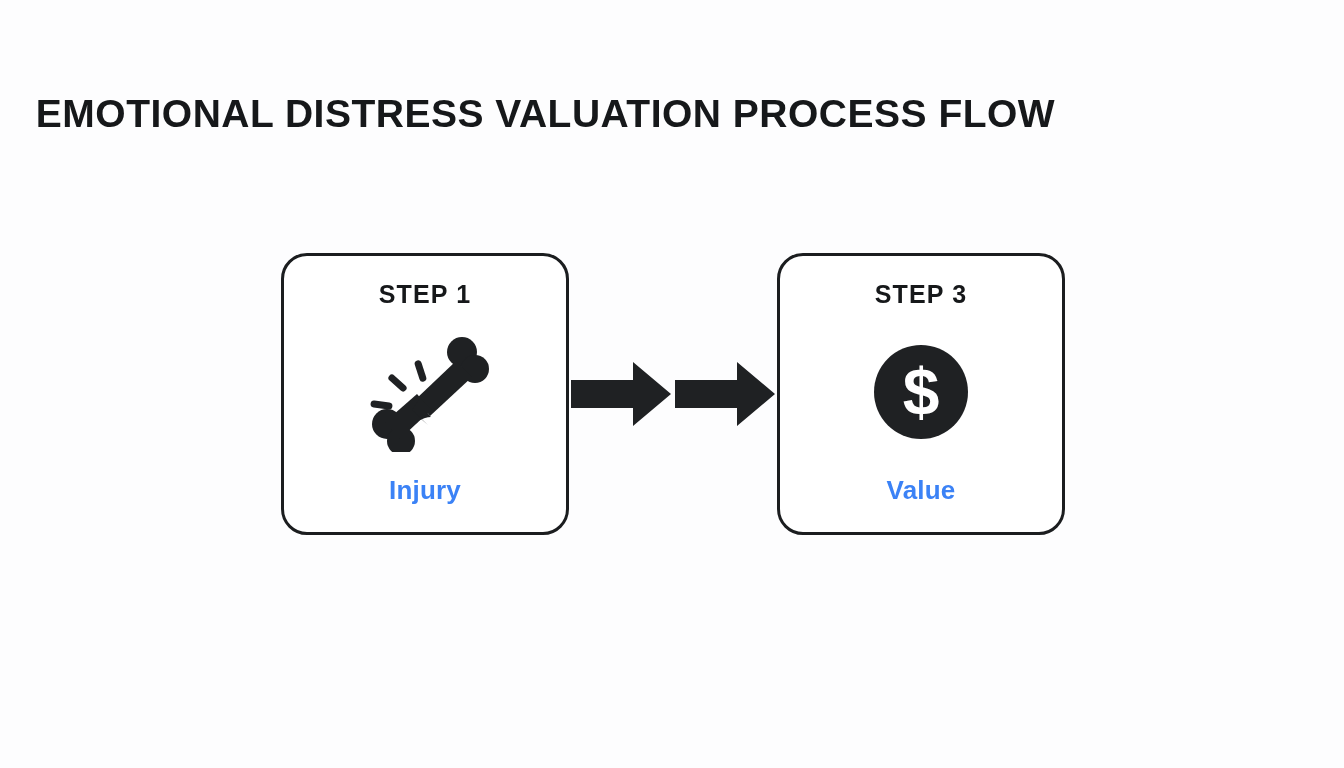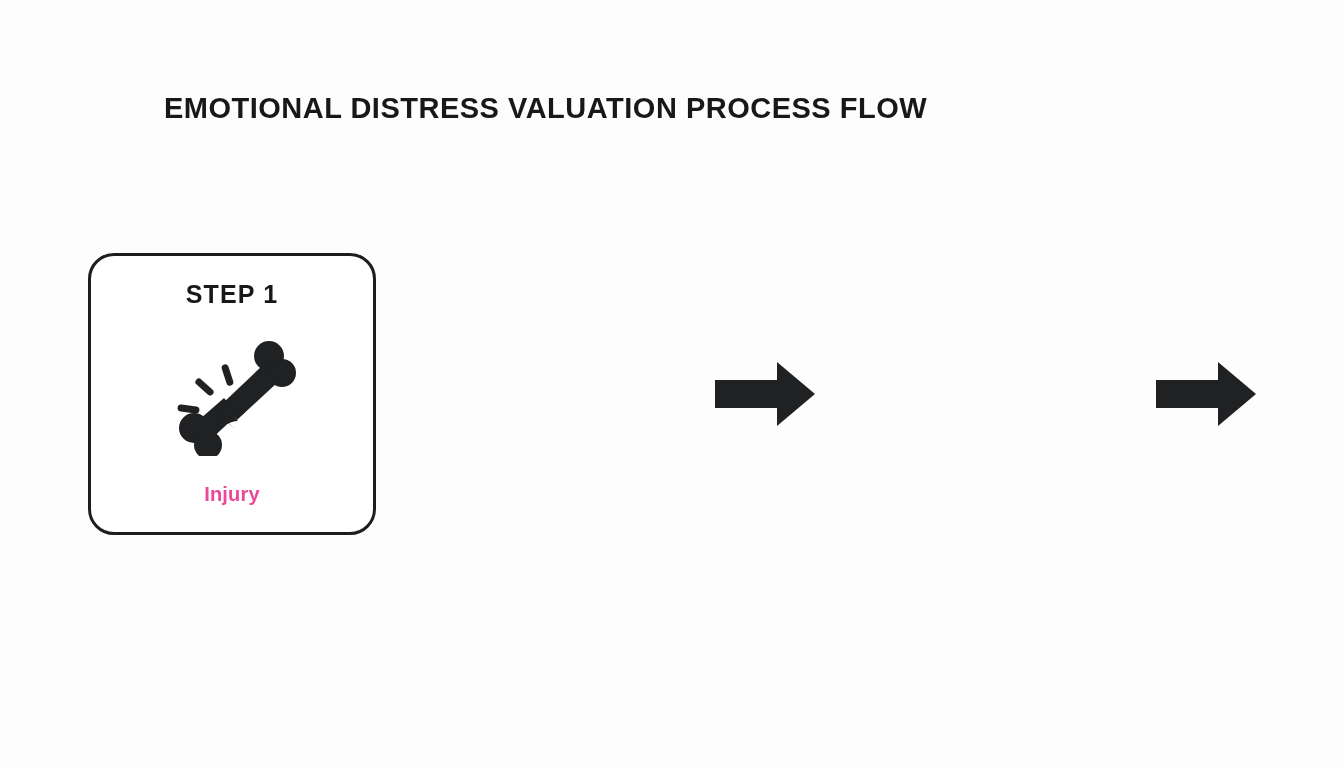--- a/index.html
+++ b/index.html
@@ -22,39 +22,39 @@
     background: #fdfdfe;
   }
 
   
   #page-title {
     position: absolute;
     left: 0;
     top: 92px;
     width: 1091px;
     text-align: center;
-    font-size: 29px;
+    font-size: 39px;
     font-weight: bold;
     letter-spacing: 0.5px;
     color: #16181a;
     text-transform: uppercase;
     white-space: nowrap;
   }
 
   
   #flow-row {
     position: absolute;
     left: 88px;
     top: 252px;
     width: 1170px;
     height: 284px;
     display: flex;
     flex-direction: row;
     align-items: center;
-    justify-content: space-between;
+    justify-content: center;
   }
 
   .step-card {
     position: relative;
     width: 288px;
     height: 282px;
     box-sizing: border-box;
     border: 3px solid #1b1d1f;
     border-radius: 26px;
     background: #ffffff;
@@ -76,23 +76,23 @@
   .step-icon {
     flex: 1 1 auto;
     display: flex;
     align-items: center;
     justify-content: center;
     width: 100%;
   }
 
   .step-label {
     margin-bottom: 26px;
-    font-size: 20px;
+    font-size: 26px;
     font-weight: bold;
-    color: #ec4899;
+    color: #3b82f6;
     letter-spacing: 0.2px;
   }
 
   
   .arrow-connector {
     flex: 0 0 auto;
     width: 104px;
     height: 72px;
     display: flex;
     align-items: center;
@@ -141,15 +141,25 @@
       </svg>
     </div>
 
 
     <div class="arrow-connector">
       <svg width="100" height="68" viewBox="0 0 100 68">
         <path d="M0 20 L62 20 L62 2 L100 34 L62 66 L62 48 L0 48 Z" fill="#1f2123"></path>
       </svg>
     </div>
 
+    <div class="step-card">
+      <div class="step-number">STEP 3</div>
+      <div class="step-icon">
+        <svg width="98" height="98" viewBox="0 0 98 98">
+          <circle cx="49" cy="49" r="47" fill="#1f2123"></circle>
+          <text x="49" y="49" fill="#ffffff" font-family="'Liberation Sans', sans-serif" font-size="66" font-weight="bold" text-anchor="middle" dominant-baseline="central">$</text>
+        </svg>
+      </div>
+      <div class="step-label">Value</div>
+    </div>
 
   </div>
 </div>
 
 </body></html>

